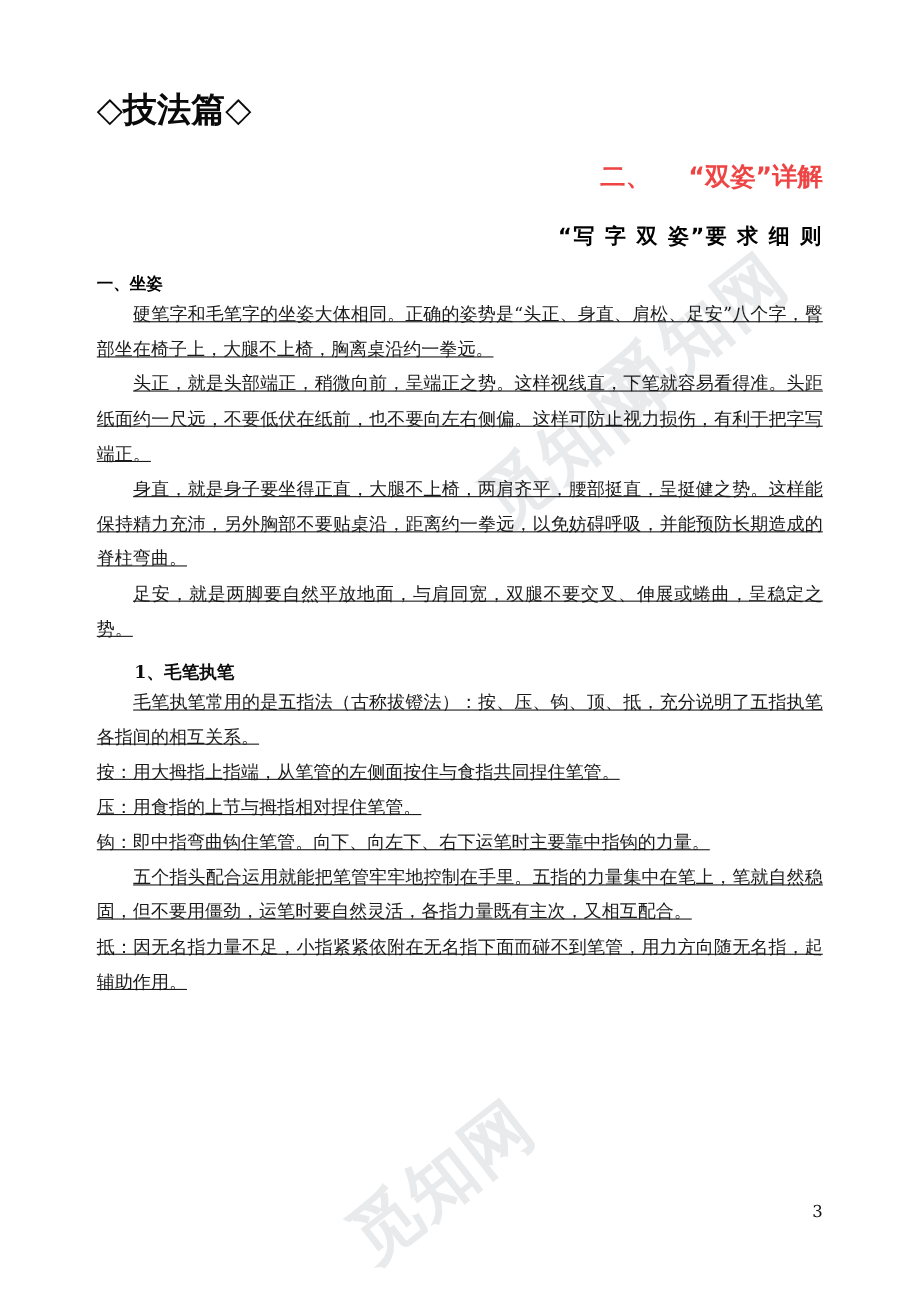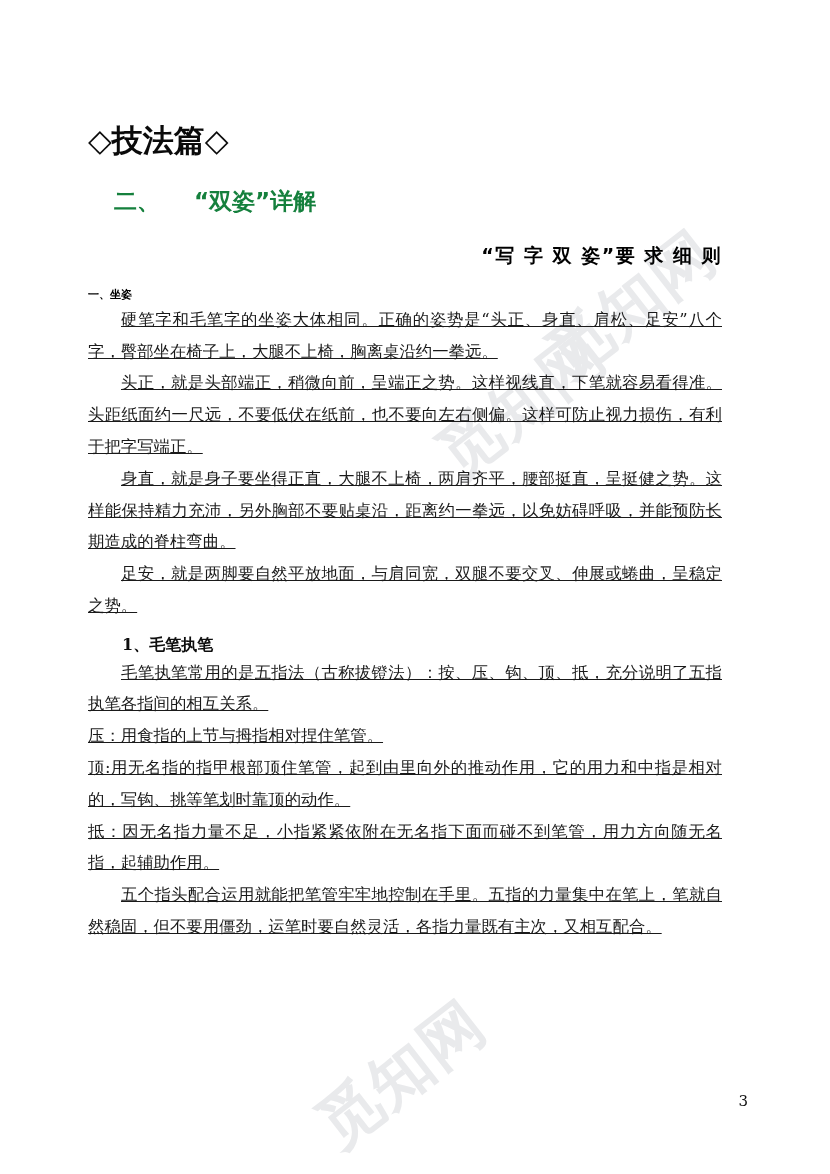--- a/index.html
+++ b/index.html
@@ -56,65 +56,64 @@
     top: 1100px;
     font-size: 62px;
     transform: rotate(-38deg);
     transform-origin: left top;
   }
 
   
   .content {
     position: relative;
     z-index: 1;
-    padding: 0 108px 0 88px;
+    padding: 0 82px 0 88px;
     box-sizing: border-box;
-    margin-top: 40px;
   }
 
   .section-banner {
     margin: 0;
     padding-top: 83px;
     font-family: "DejaVu Serif", "Liberation Serif", serif;
     font-weight: 700;
     font-size: 31px;
     line-height: 1.15;
     letter-spacing: 0px;
     color: #0a0a0a;
   }
 
   .doc-title {
     margin: 28px 0 0 0;
-    text-align: left;
+    text-align: right;
     font-family: "DejaVu Sans", "Liberation Sans", sans-serif;
     font-weight: 700;
     font-size: 23px;
     line-height: 1.3;
-    color: #15803d;
+    color: #ef4444;
     padding-left: 26px;
   }
   .doc-title .num { letter-spacing: 0px; }
   .doc-title .gap { display: inline-block; width: 34px; }
 
   .doc-subtitle {
     margin: 26px 0 0 0;
     text-align: right;
     font-family: "DejaVu Sans", "Liberation Sans", sans-serif;
     font-weight: 700;
     font-size: 19px;
     line-height: 1.3;
     letter-spacing: 1.5px;
     color: #000;
   }
 
   h2.heading {
     margin: 20px 0 0 0;
     font-family: "DejaVu Sans", "Liberation Sans", sans-serif;
     font-weight: 700;
-    font-size: 11px;
+    font-size: 15px;
     line-height: 1.5;
     color: #000;
   }
 
   h3.subheading {
     margin: 11px 0 0 0;
     padding-left: 34px;
     font-family: "DejaVu Serif", "Liberation Serif", serif;
     font-weight: 700;
     font-size: 16px;
@@ -173,22 +172,23 @@
 
     <p class="para indent">硬笔字和毛笔字的坐姿大体相同。正确的姿势是“头正、身直、肩松、足安”八个字，臀部坐在椅子上，大腿不上椅，胸离桌沿约一拳远。</p>
     <p class="para indent">头正，就是头部端正，稍微向前，呈端正之势。这样视线直，下笔就容易看得准。头距纸面约一尺远，不要低伏在纸前，也不要向左右侧偏。这样可防止视力损伤，有利于把字写端正。</p>
     <p class="para indent">身直，就是身子要坐得正直，大腿不上椅，两肩齐平，腰部挺直，呈挺健之势。这样能保持精力充沛，另外胸部不要贴桌沿，距离约一拳远，以免妨碍呼吸，并能预防长期造成的脊柱弯曲。</p>
     <p class="para indent">足安，就是两脚要自然平放地面，与肩同宽，双腿不要交叉、伸展或蜷曲，呈稳定之势。</p>
 
 
     <h3 class="subheading">1、毛笔执笔</h3>
 
     <p class="para indent">毛笔执笔常用的是五指法（古称拔镫法）：按、压、钩、顶、抵，充分说明了五指执笔各指间的相互关系。</p>
+    <p class="para tight">按：用大拇指上指端，从笔管的左侧面按住与食指共同捏住笔管。</p>
     <p class="para tight">压：用食指的上节与拇指相对捏住笔管。</p>
-    <p class="para tight">顶:用无名指的指甲根部顶住笔管，起到由里向外的推动作用，它的用力和中指是相对的，写钩、挑等笔划时靠顶的动作。</p>
+    <p class="para tight">钩：即中指弯曲钩住笔管。向下、向左下、右下运笔时主要靠中指钩的力量。</p>
+    <p class="para indent">五个指头配合运用就能把笔管牢牢地控制在手里。五指的力量集中在笔上，笔就自然稳固，但不要用僵劲，运笔时要自然灵活，各指力量既有主次，又相互配合。</p>
     <p class="para tight">抵：因无名指力量不足，小指紧紧依附在无名指下面而碰不到笔管，用力方向随无名指，起辅助作用。</p>
-    <p class="para indent">五个指头配合运用就能把笔管牢牢地控制在手里。五指的力量集中在笔上，笔就自然稳固，但不要用僵劲，运笔时要自然灵活，各指力量既有主次，又相互配合。</p>
 
   </div>
 
   <div class="page-number">3</div>
 
 </div>
 
 </body></html>

